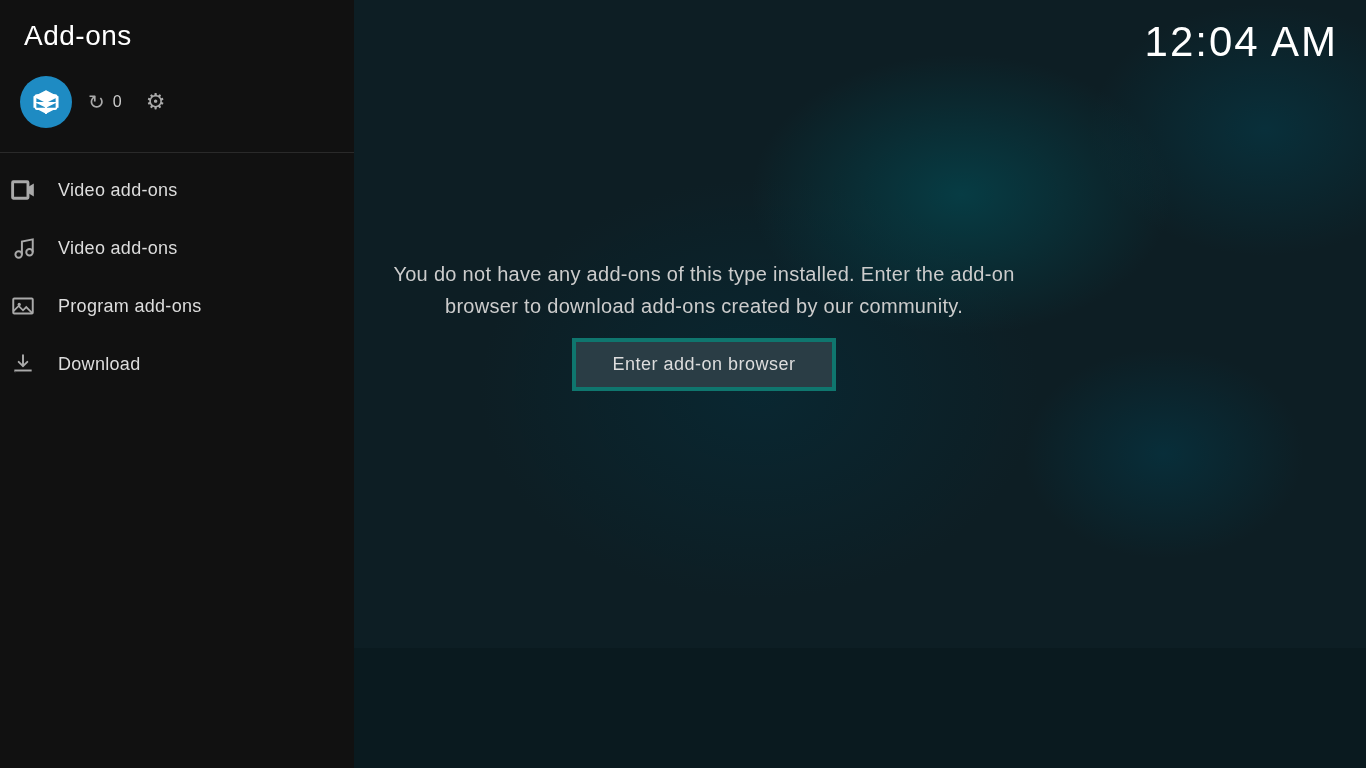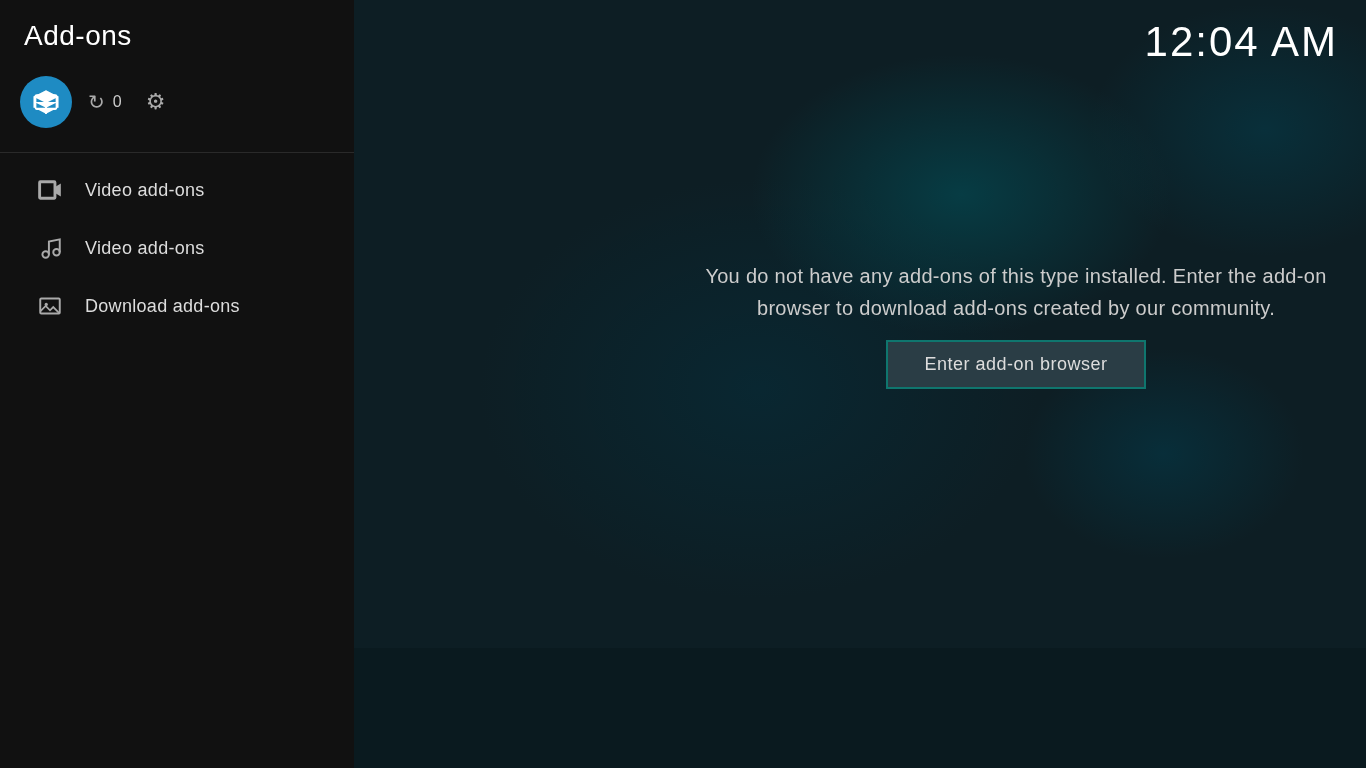--- a/index.html
+++ b/index.html
@@ -77,21 +77,21 @@
 
     .sidebar-divider {
       height: 1px;
       background: #2a2a2a;
       margin: 0 0 8px 0;
     }
 
     .nav-item {
       display: flex;
       align-items: center;
-      padding: 14px 35px;
+      padding: 14px 8px;
       gap: 20px;
       cursor: pointer;
       transition: background 0.15s;
     }
 
     .nav-icon {
       width: 30px;
       height: 30px;
       display: flex;
       align-items: center;
@@ -113,21 +113,21 @@
       letter-spacing: 0.3px;
     }
 
     
     .main {
       flex: 1;
       height: 648px;
       position: relative;
       display: flex;
       align-items: center;
-      justify-content: flex-end;
+      justify-content: flex-start;
       overflow: hidden;
     }
 
     
     .bg-overlay {
       position: absolute;
       inset: 0;
       background:
         radial-gradient(ellipse 300px 200px at 60% 30%, rgba(0,90,100,0.5) 0%, transparent 70%),
         radial-gradient(ellipse 200px 150px at 80% 70%, rgba(0,70,90,0.4) 0%, transparent 70%),
@@ -161,21 +161,21 @@
       font-weight: 300;
       color: #cccccc;
       line-height: 1.6;
       margin-bottom: 16px;
       letter-spacing: 0.3px;
     }
 
     .enter-browser-btn {
       display: inline-block;
       background: #2a3d45;
-      border: 2px solid #0f766e;
+      border: 4px solid #0f766e;
       color: #dddddd;
       font-size: 18px;
       font-weight: 300;
       padding: 12px 36px;
       cursor: pointer;
       letter-spacing: 0.5px;
       transition: background 0.2s;
     }
   </style>
 </head>
@@ -233,24 +233,34 @@
 
 
   <div class="nav-item">
     <div class="nav-icon">
       <svg viewBox="0 0 24 24">
           <rect x="3" y="5" width="18" height="14" rx="1" fill="none" stroke="#aaa" stroke-width="1.8"></rect>
           <circle cx="8.5" cy="10.5" r="1.5" fill="#aaa"></circle>
           <path d="M3 17l5-5 4 4 3-3 6 6" fill="none" stroke="#aaa" stroke-width="1.6"></path>
         </svg>
     </div>
-    <span class="nav-label">Download add-ons</span>
-  </div>
-
-
+    <span class="nav-label">Program add-ons</span>
+  </div>
+
+
+  <div class="nav-item">
+    <div class="nav-icon">
+      <svg viewBox="0 0 24 24">
+          <path d="M4 18h16" stroke="#aaa" stroke-width="1.8" fill="none"></path>
+          <path d="M12 4v10M8 10l4 4 4-4" stroke="#aaa" stroke-width="1.8" fill="none" stroke-linecap="round" stroke-linejoin="round"></path>
+          <path d="M5 20 Q4 20 4 18 L4 18" stroke="none"></path>
+        </svg>
+    </div>
+    <span class="nav-label">Download</span>
+  </div>
 
 </div>
 
 <div class="main">
   <div class="bg-overlay"></div>
 
   <div class="clock">12:04 AM</div>
 
   <div class="center-content">
     <p class="info-text">You do not have any add-ons of this type installed. Enter the add-on browser to download add-ons created by our community.</p>

